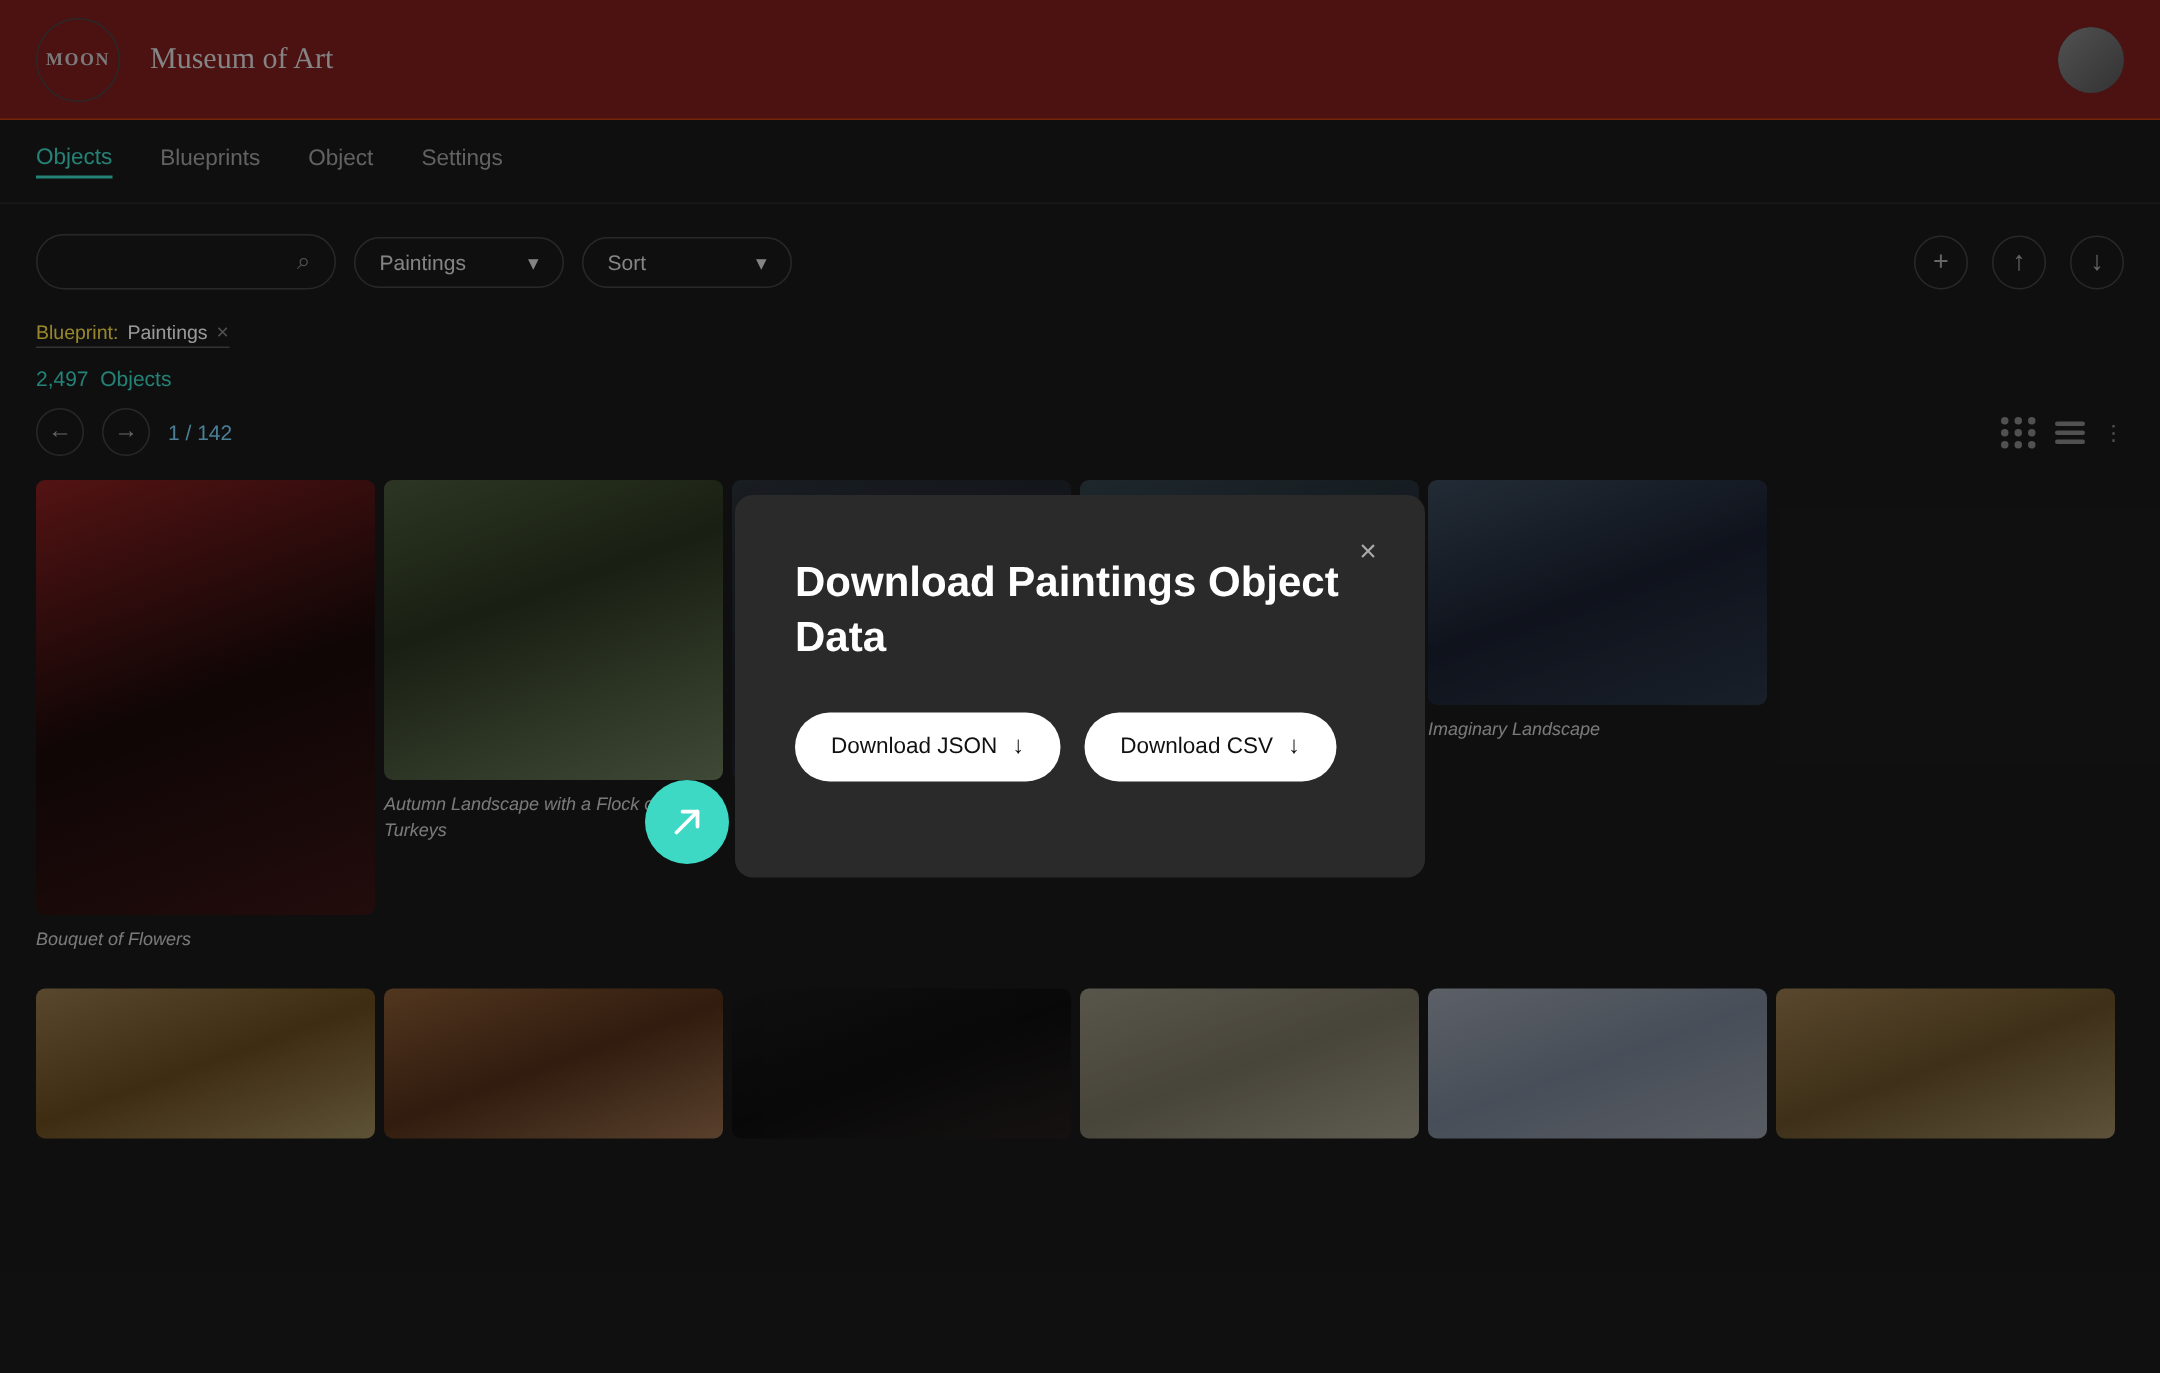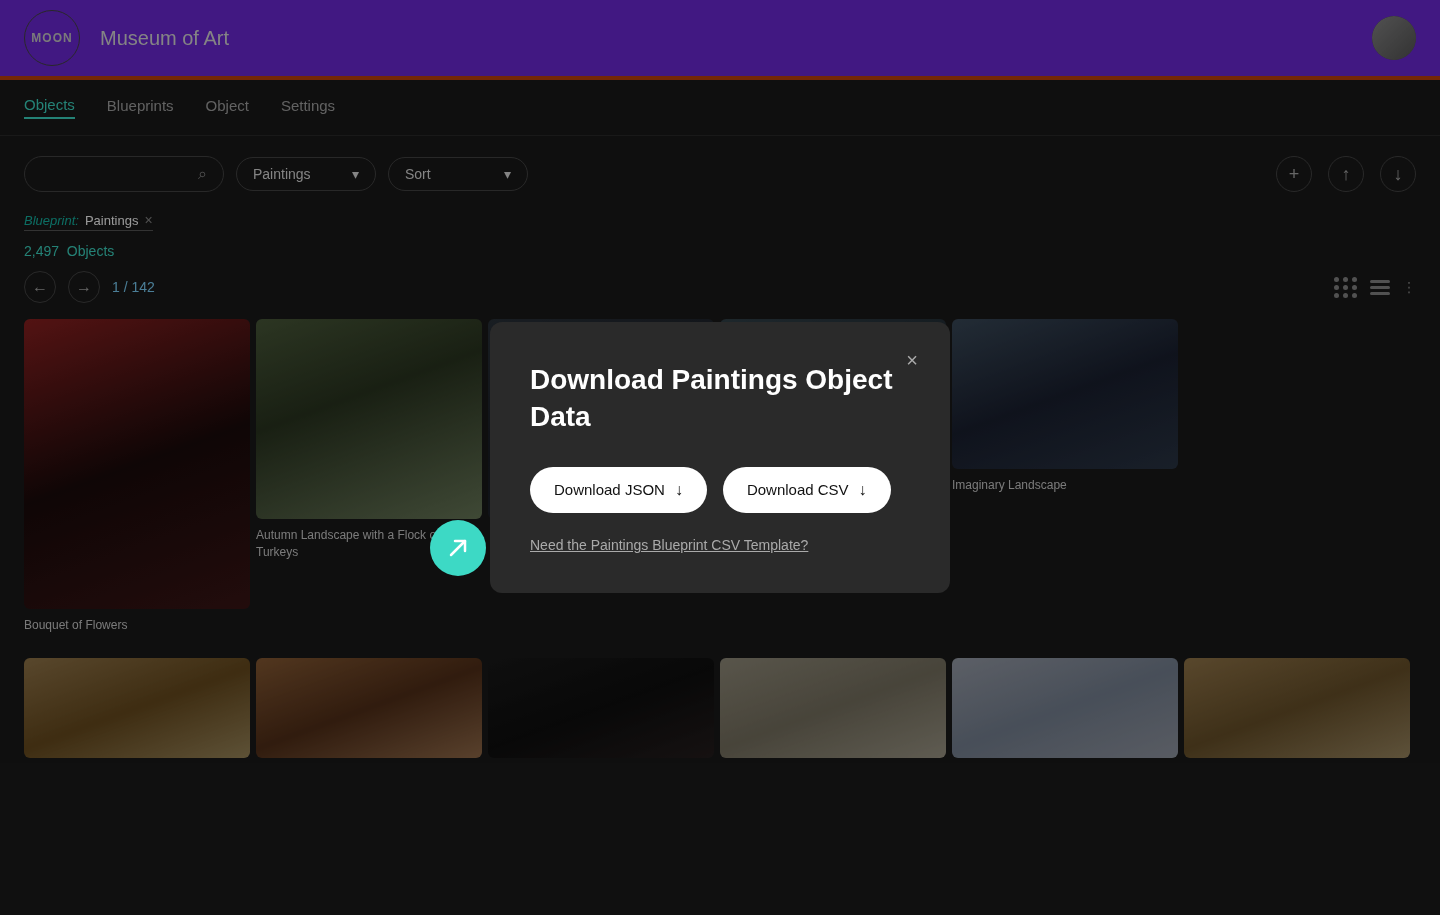--- a/index.html
+++ b/index.html
@@ -11,24 +11,25 @@
       height: 915px;
       overflow: hidden;
       position: relative;
     }
 
     
     .header {
       display: flex;
       align-items: center;
       justify-content: space-between;
-      background: #6d28d9;
+      background: #7f1d1d;
       height: 80px;
       padding: 0 24px;
-      border-bottom: 4px solid #c2410c;
+      border-bottom: 1px solid #c2410c;
+      font-family: Liberation Serif, serif;
     }
     .header-left {
       display: flex;
       align-items: center;
       gap: 20px;
     }
     .logo {
       width: 56px;
       height: 56px;
       border-radius: 50%;
@@ -156,21 +157,21 @@
     }
     .filter-tag {
       display: flex;
       align-items: center;
       gap: 6px;
       font-size: 13px;
       color: #aaa;
       border-bottom: 1px solid #555;
       padding-bottom: 2px;
     }
-    .filter-tag span.label { color: #14b8a6; font-style: italic; }
+    .filter-tag span.label { color: #fde047; }
     .filter-tag span.value { color: #fff; }
     .filter-close {
       color: #888;
       cursor: pointer;
       font-size: 14px;
     }
     .object-count {
       padding: 0 24px 12px;
       font-size: 14px;
       color: #aaa;
@@ -222,20 +223,21 @@
       display: grid;
       grid-template-columns: repeat(6, 1fr);
       gap: 0;
       padding: 0 24px;
       opacity: 0.5;
     }
     .grid-item {
       display: flex;
       flex-direction: column;
       padding: 0 6px 16px 0;
+      font-style: italic;
     }
     .grid-img-placeholder {
       width: 100%;
       height: 180px;
       border-radius: 4px;
       margin-bottom: 8px;
     }
     .grid-label {
       font-size: 12px;
       color: #ccc;
@@ -500,23 +502,20 @@
     <div class="modal-buttons">
       <button class="btn-download">
         <span>Download JSON</span>
         <span class="dl-icon">↓</span>
       </button>
       <button class="btn-download">
         <span>Download CSV</span>
         <span class="dl-icon">↓</span>
       </button>
     </div>
-    <div class="modal-link">
-      <a>Need the Paintings Blueprint CSV Template?</a>
-    </div>
   </div>
 </div>
 
 <div class="arrow-btn">
   <svg viewBox="0 0 24 24" fill="none" stroke="white" stroke-width="2.5" stroke-linecap="round" stroke-linejoin="round">
     <line x1="5" y1="19" x2="19" y2="5"></line>
     <polyline points="9 5 19 5 19 15"></polyline>
   </svg>
 </div>
 

